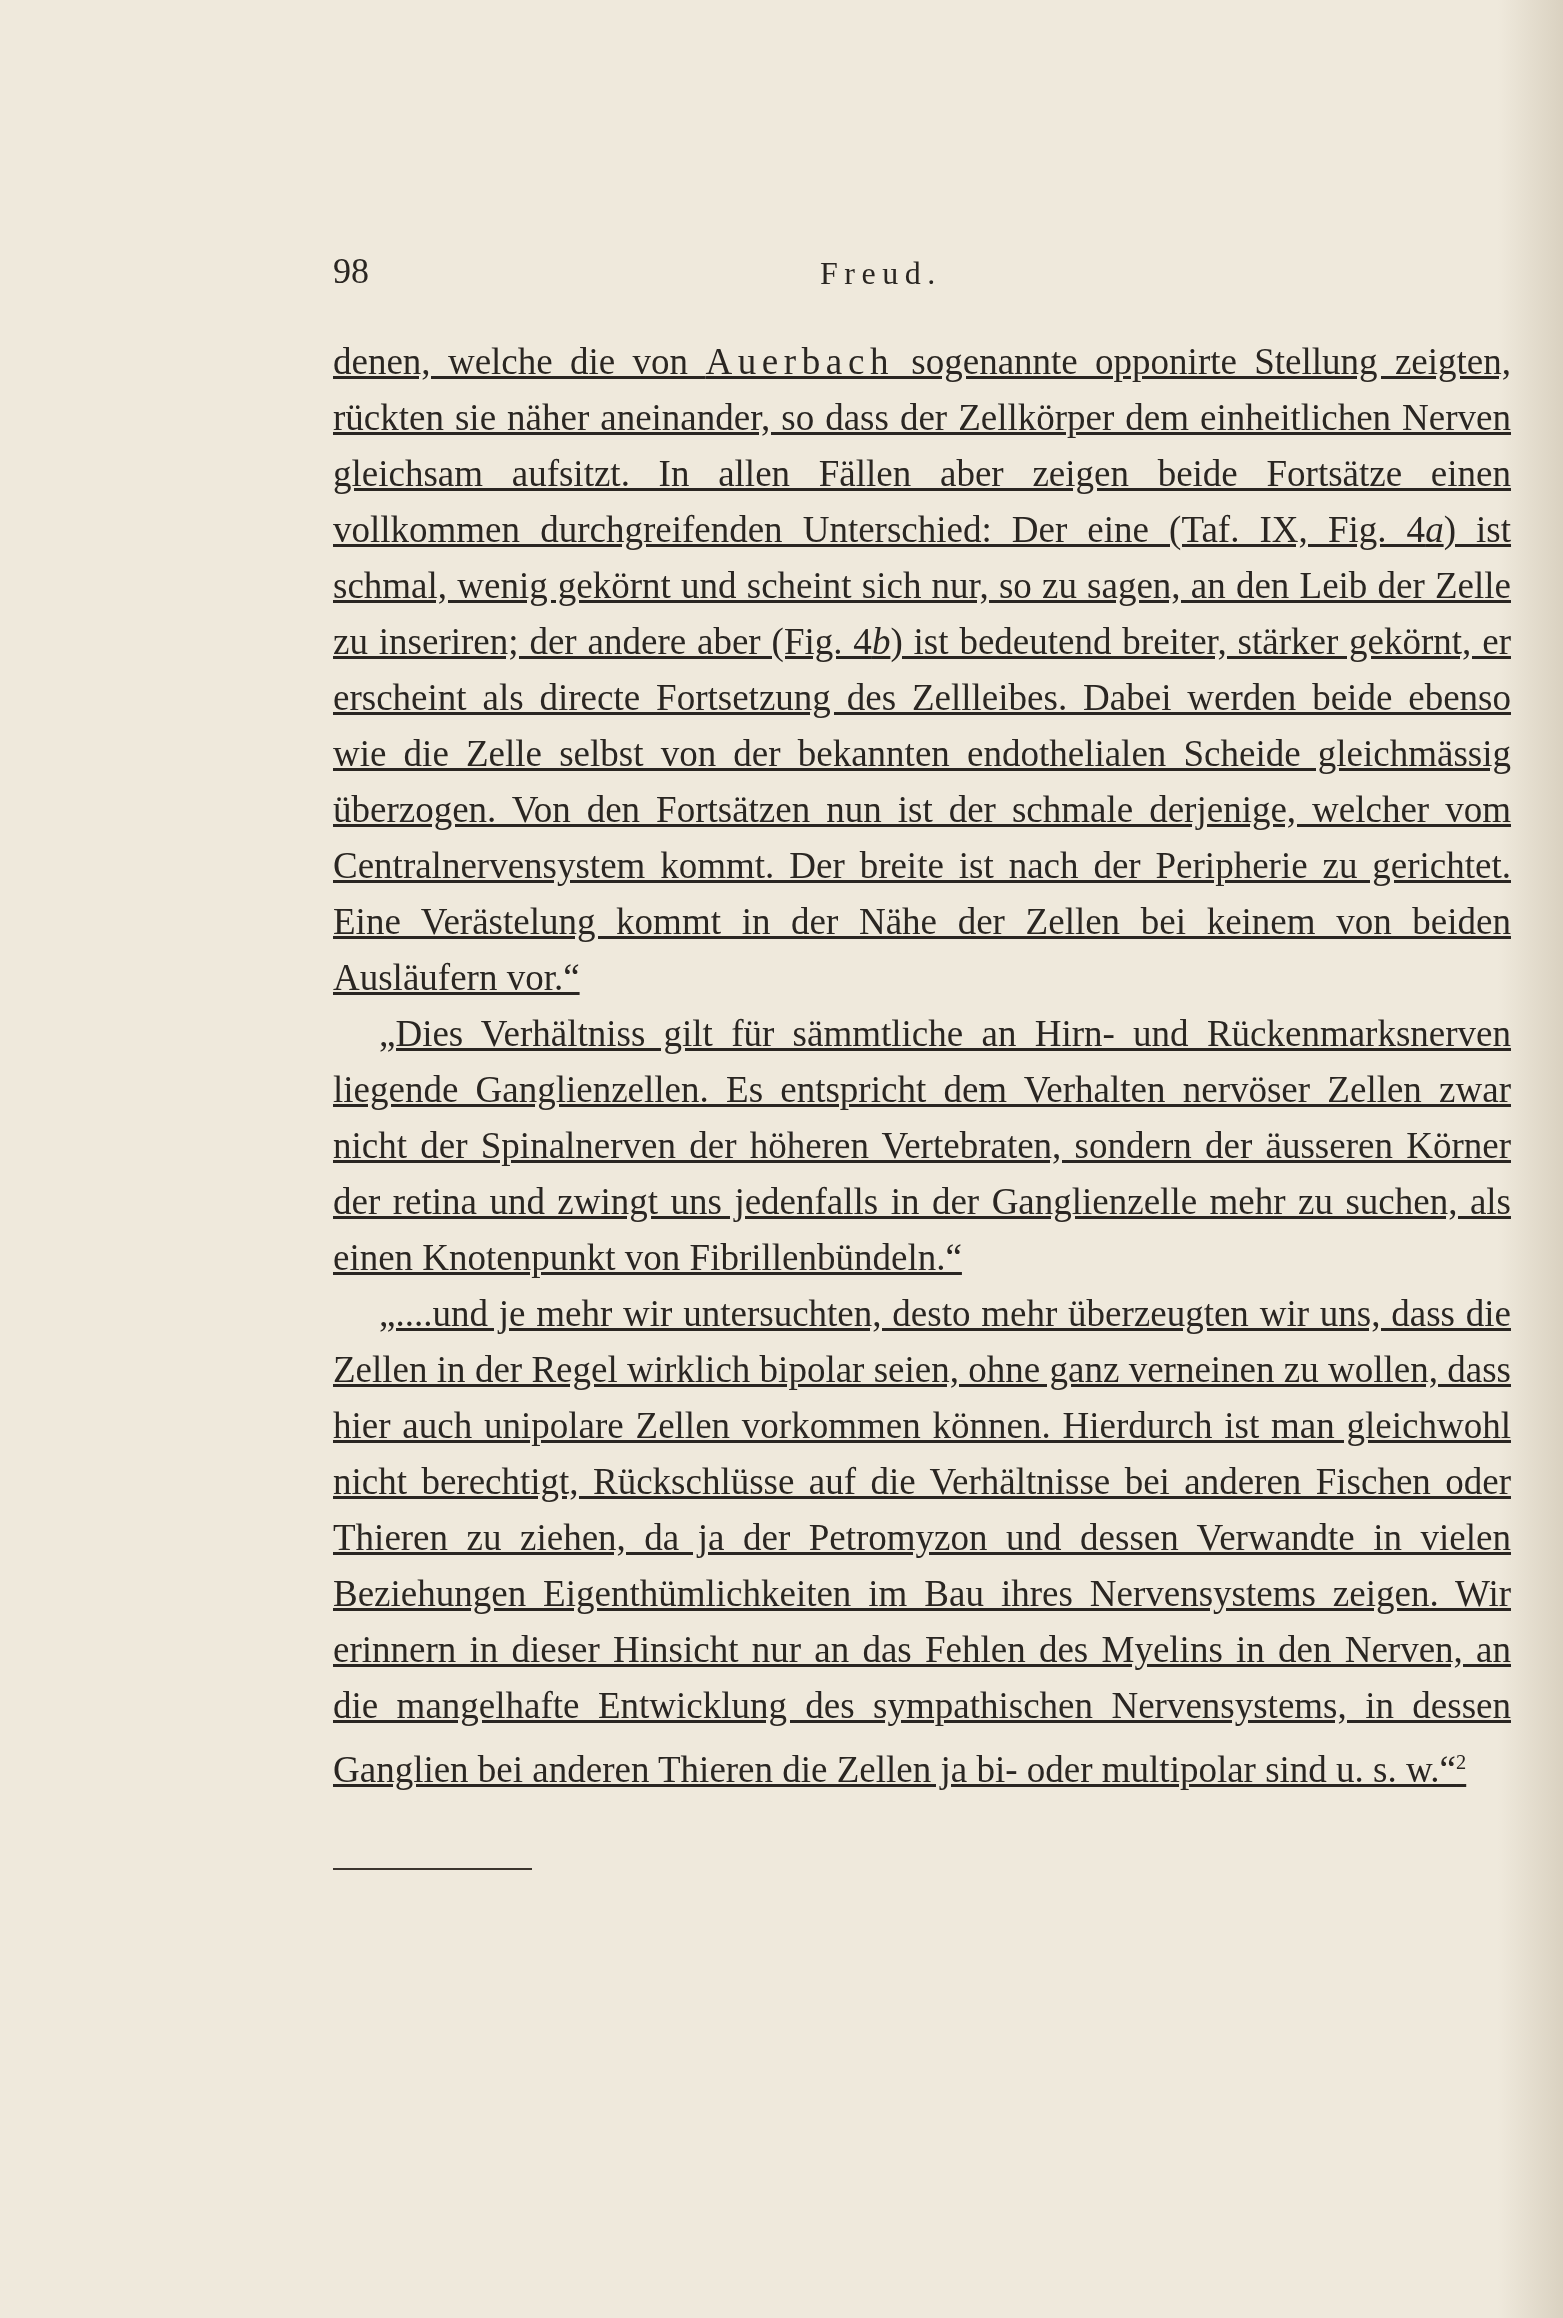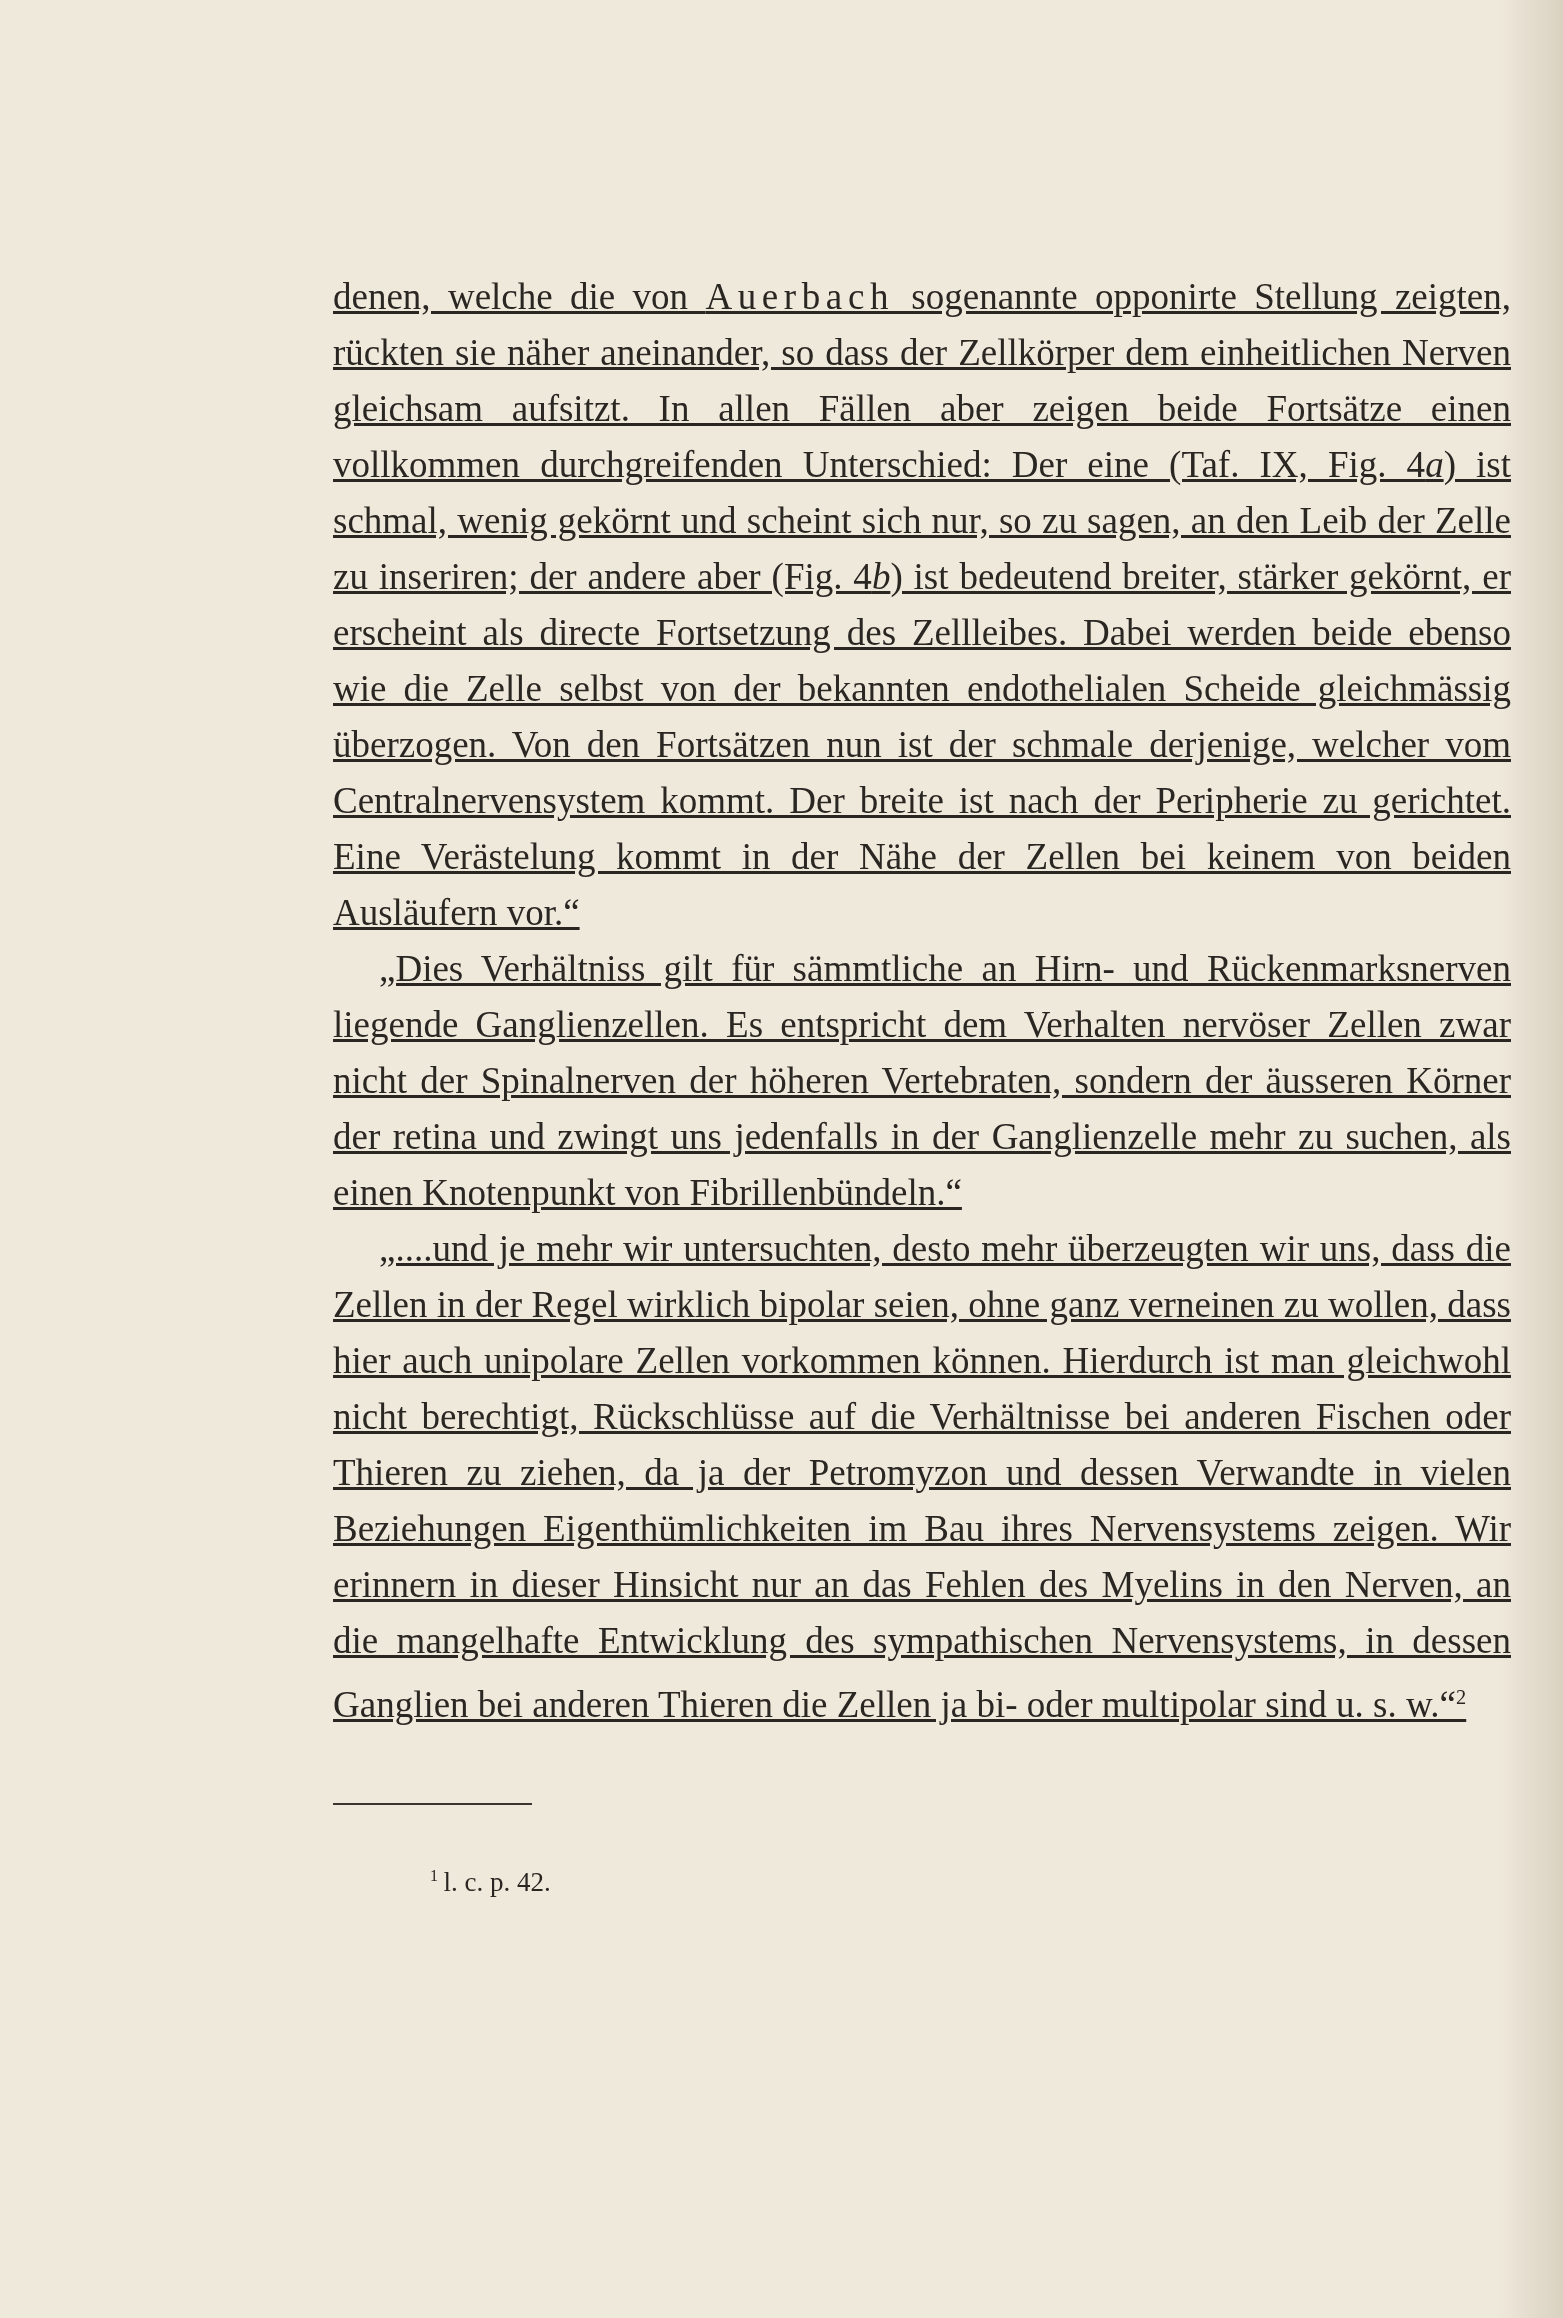--- a/index.html
+++ b/index.html
@@ -48,26 +48,29 @@
   }
   .footnotes sup { font-size: 16px; margin-right: 5.6px; }
   sup.fn { font-size: 20.4px; }
 </style>
 </head>
 <body>
 
 <div class="edge-shadow"></div>
 
 <div class="page">
+  <div class="header">
+    <span class="page-number">98</span>
+    <span class="running-title">Freud.</span>
+  </div>
 
   <div class="body-text" id="body-text">
       <p><span>denen, welche die von </span><span class="spaced">Auerbach</span><span> sogenannte opponirte Stellung zeigten, rückten sie näher aneinander, so dass der Zellkörper dem einheitlichen Nerven gleichsam aufsitzt. In allen Fällen aber zeigen beide Fortsätze einen vollkommen durchgreifenden Unterschied: Der eine (Taf. IX, Fig. 4</span><i>a</i><span>) ist schmal, wenig gekörnt und scheint sich nur, so zu sagen, an den Leib der Zelle zu inseriren; der andere aber (Fig. 4</span><i>b</i><span>) ist bedeutend breiter, stärker gekörnt, er erscheint als directe Fortsetzung des Zellleibes. Dabei werden beide ebenso wie die Zelle selbst von der bekannten endothelialen Scheide gleichmässig überzogen. Von den Fortsätzen nun ist der schmale derjenige, welcher vom Centralnervensystem kommt. Der breite ist nach der Peripherie zu gerichtet. Eine Verästelung kommt in der Nähe der Zellen bei keinem von beiden Ausläufern vor.“</span></p>
       <p class="indent"><span>„Dies Verhältniss gilt für sämmtliche an Hirn- und Rückenmarksnerven liegende Ganglienzellen. Es entspricht dem Verhalten nervöser Zellen zwar nicht der Spinalnerven der höheren Vertebraten, sondern der äusseren Körner der retina und zwingt uns jedenfalls in der Ganglienzelle mehr zu suchen, als einen Knotenpunkt von Fibrillenbündeln.“</span></p>
       <p class="indent"><span>„....und je mehr wir untersuchten, desto mehr überzeugten wir uns, dass die Zellen in der Regel wirklich bipolar seien, ohne ganz verneinen zu wollen, dass hier auch unipolare Zellen vorkommen können. Hierdurch ist man gleichwohl nicht berechtigt, Rückschlüsse auf die Verhältnisse bei anderen Fischen oder Thieren zu ziehen, da ja der Petromyzon und dessen Verwandte in vielen Beziehungen Eigenthümlichkeiten im Bau ihres Nervensystems zeigen. Wir erinnern in dieser Hinsicht nur an das Fehlen des Myelins in den Nerven, an die mangelhafte Entwicklung des sympathischen Nervensystems, in dessen Ganglien bei anderen Thieren die Zellen ja bi- oder multipolar sind u. s. w.“</span><sup class="fn">2</sup></p>
     </div>
 
   <div class="rule"></div>
 
   <div class="footnotes" id="footnotes">
-      <div><sup>1</sup><span>l. c. p. 42.</span></div>
     </div>
 </div>
 
 
 </body></html>

